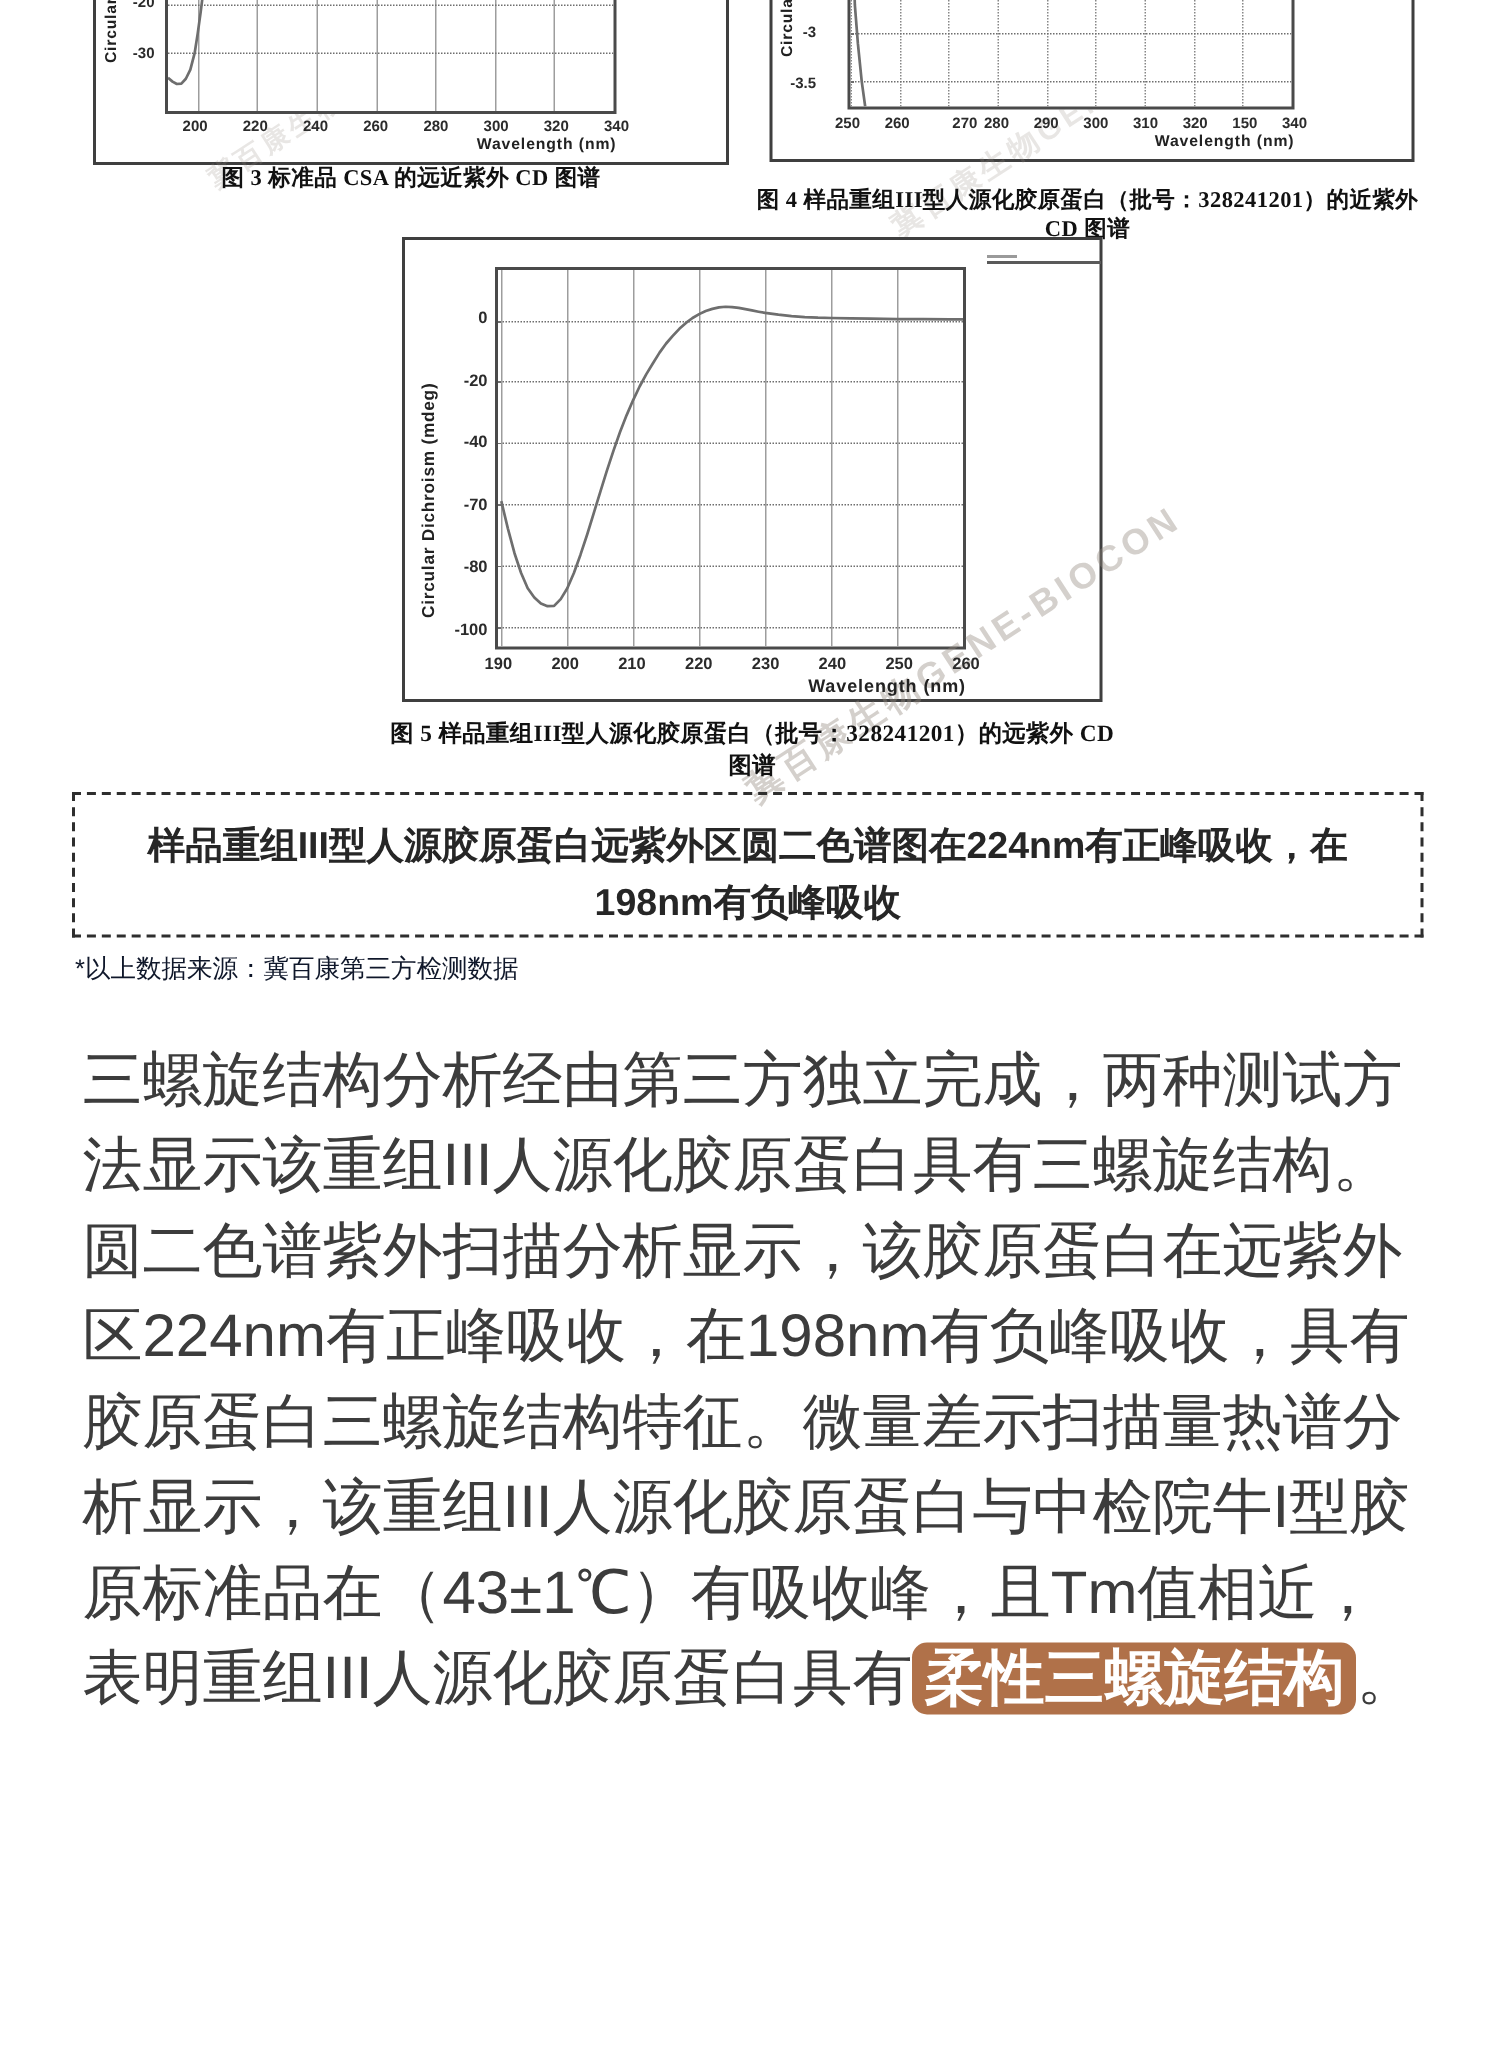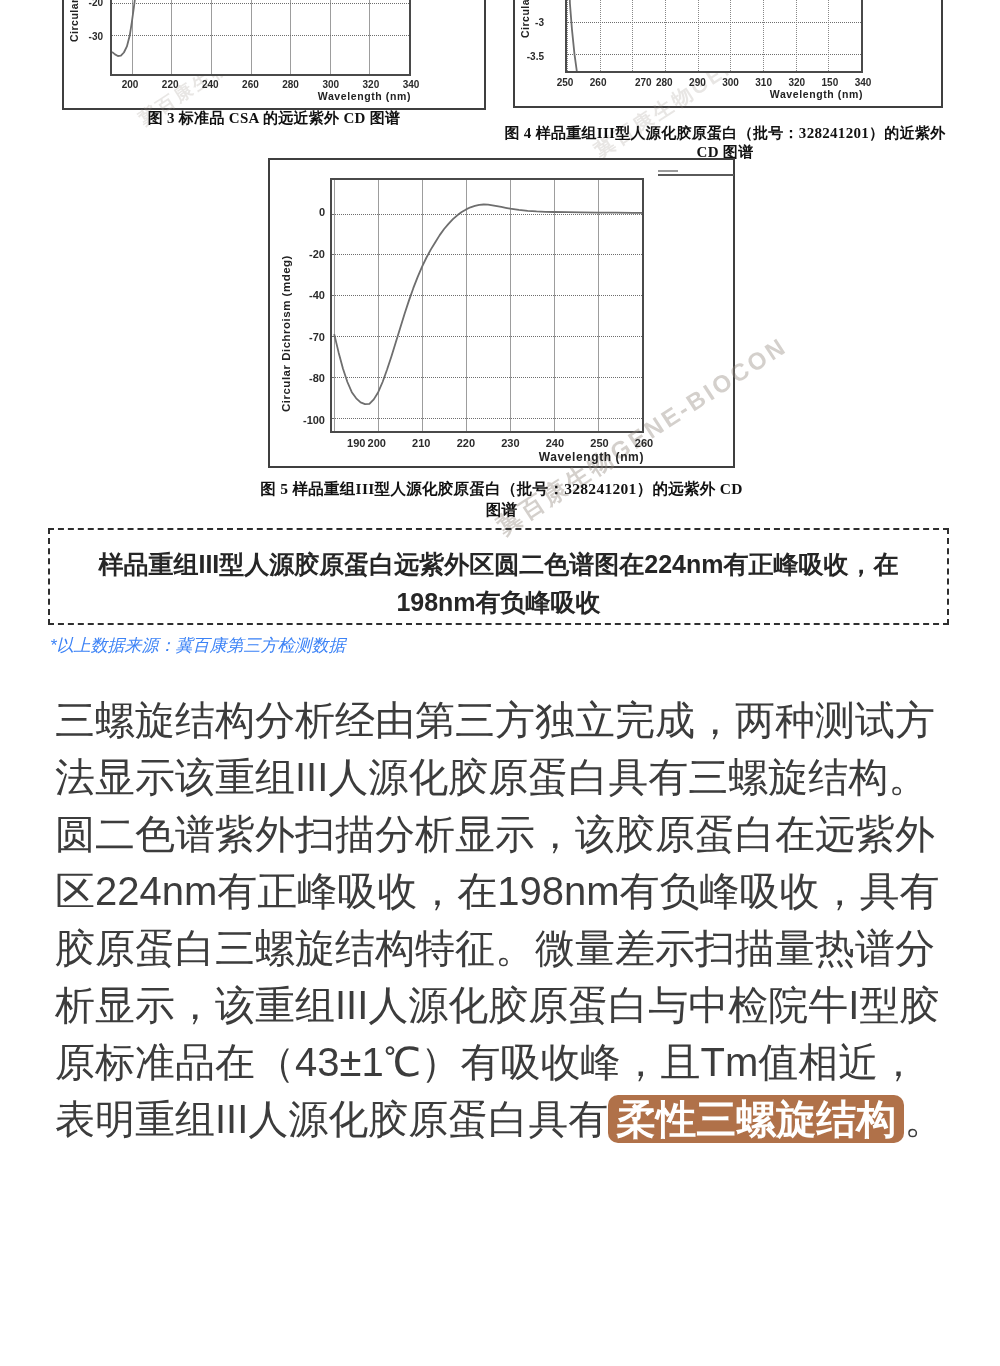--- a/index.html
+++ b/index.html
@@ -67,21 +67,21 @@
   .figcap { position: absolute; text-align: center; font-family: "Liberation Serif", serif;
             font-weight: bold; font-size: 15px; color: #111; letter-spacing: .3px; }
   #cap3 { left: 62px;  top: 109px; width: 424px; }
   #cap4 { left: 500px; top: 124px; width: 450px; }
   #cap5 { left: 253px; top: 479px; width: 497px; font-size: 15.5px; }
 
   
   #callout { position: absolute; left: 48px; top: 528px; width: 901px; height: 97px;
              border: 2px dashed #2e2e2e; padding-top: 15px; text-align: center;
              font-size: 25px; font-weight: 600; color: #262626; line-height: 38px; }
-  #footnote { position: absolute; left: 50px; top: 634px; font-size: 17px; color: #3b82f6; font-style: italic; }
+  #footnote { position: absolute; left: 50px; top: 634px; font-size: 17px; color: #0f172a; }
   #para { position: absolute; left: 55px; top: 692px; width: 892px;
           font-size: 40px; line-height: 57px; color: #3c3c3c; }
   .hl { background: #b07149; color: #ffffff; font-weight: bold;
         padding: 2px 8px; border-radius: 10px;
         -webkit-box-decoration-break: clone; box-decoration-break: clone; }
 </style>
 </head>
 <body>
 
 <div class="page">
@@ -199,21 +199,21 @@
     </div>
     <div class="yticks" id="yticks5">
         <span style="top: 94.7154%;">-100</span>
         <span style="top: 78.4553%;">-80</span>
         <span style="top: 62.1951%;">-70</span>
         <span style="top: 45.935%;">-40</span>
         <span style="top: 29.6748%;">-20</span>
         <span style="top: 13.4146%;">0</span>
       </div>
     <div class="xticks" id="xticks5">
-        <span style="left: 0.70922%; margin-left: 24px;">190</span>
+        <span style="left: 0.70922%;">190</span>
         <span style="left: 14.8936%;">200</span>
         <span style="left: 29.078%;">210</span>
         <span style="left: 43.2624%;">220</span>
         <span style="left: 57.4468%;">230</span>
         <span style="left: 71.6312%;">240</span>
         <span style="left: 85.8156%;">250</span>
         <span style="left: 100%;">260</span>
       </div>
     <div class="xaxis-label" id="xlabel5">Wavelength (nm)</div>
   </div>

